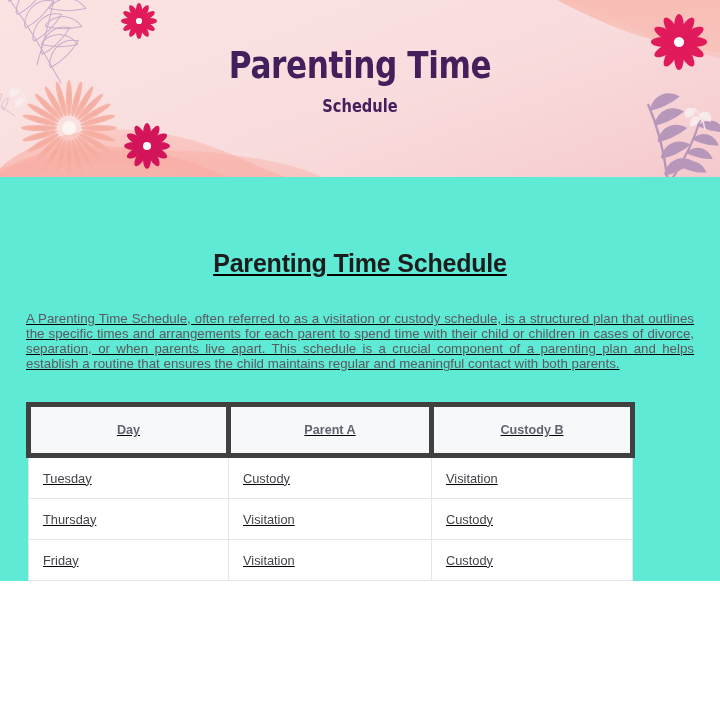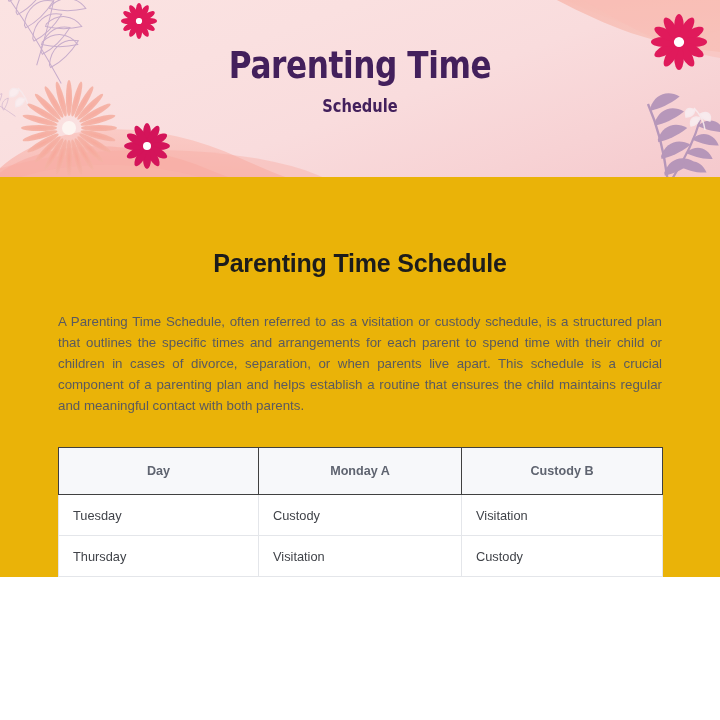--- a/index.html
+++ b/index.html
@@ -59,58 +59,59 @@
     font-weight: 700;
     color: #43205c;
     transform: scaleX(0.86);
     transform-origin: center;
     white-space: nowrap;
   }
 
   
   .content {
     position: relative;
-    padding: 0 58px;
-    background: #eab308;
+    padding: 0 26px;
+    background: #5eead4;
+    text-decoration: underline;
   }
   .page-title {
     margin: 0;
     padding-top: 72px;
     text-align: center;
     font-family: "Liberation Sans", sans-serif;
     font-size: 25px;
     font-weight: 700;
     color: #1c1c1c;
     letter-spacing: -0.2px;
   }
   .intro {
     margin: 0;
     padding-top: 33px;
     text-align: justify;
     font-family: "Liberation Sans", sans-serif;
     font-size: 13.3px;
-    line-height: 21px;
+    line-height: 15px;
     color: #5a5a5f;
   }
 
   
   .sched-table {
     margin-top: 31px;
     width: 604px;
     border-collapse: collapse;
     table-layout: fixed;
     font-family: "Liberation Sans", sans-serif;
   }
   .sched-table col.c-day   { width: 200px; }
   .sched-table col.c-pa    { width: 203px; }
   .sched-table col.c-pb    { width: 201px; }
 
   .sched-table th {
     background: #f7f8fa;
-    border: 1px solid #404040;
+    border: 5px solid #404040;
     height: 44px;
     text-align: center;
     vertical-align: middle;
     font-size: 12.6px;
     font-weight: 700;
     color: #5f6470;
   }
   .sched-table td {
     border: 1px solid #e4e6ea;
     height: 40px;
@@ -437,31 +438,36 @@
 
     <table class="sched-table">
       <colgroup>
         <col class="c-day">
           <col class="c-pa">
           <col class="c-pb">
       </colgroup>
       <thead>
         <tr>
           <th>Day</th>
-          <th>Monday A</th>
+          <th>Parent A</th>
           <th>Custody B</th>
         </tr>
       </thead>
       <tbody id="table-body">
           <tr>
             <td>Tuesday</td>
             <td>Custody</td>
             <td>Visitation</td>
           </tr>
           <tr>
             <td>Thursday</td>
             <td>Visitation</td>
             <td>Custody</td>
           </tr>
+          <tr>
+            <td>Friday</td>
+            <td>Visitation</td>
+            <td>Custody</td>
+          </tr>
         </tbody>
     </table>
   </div>
 </div>
 
 </body></html>

